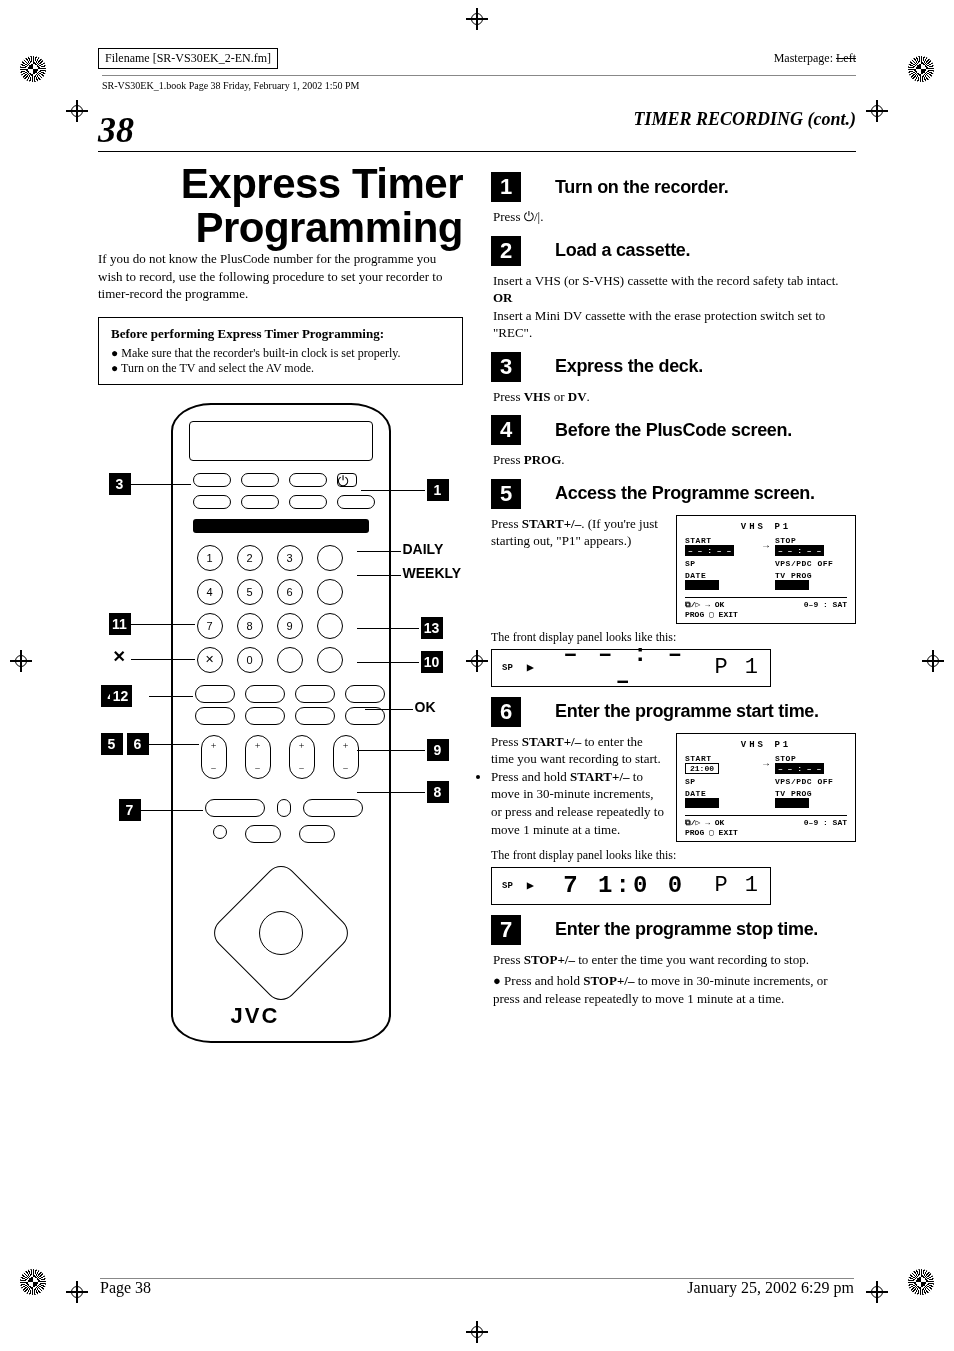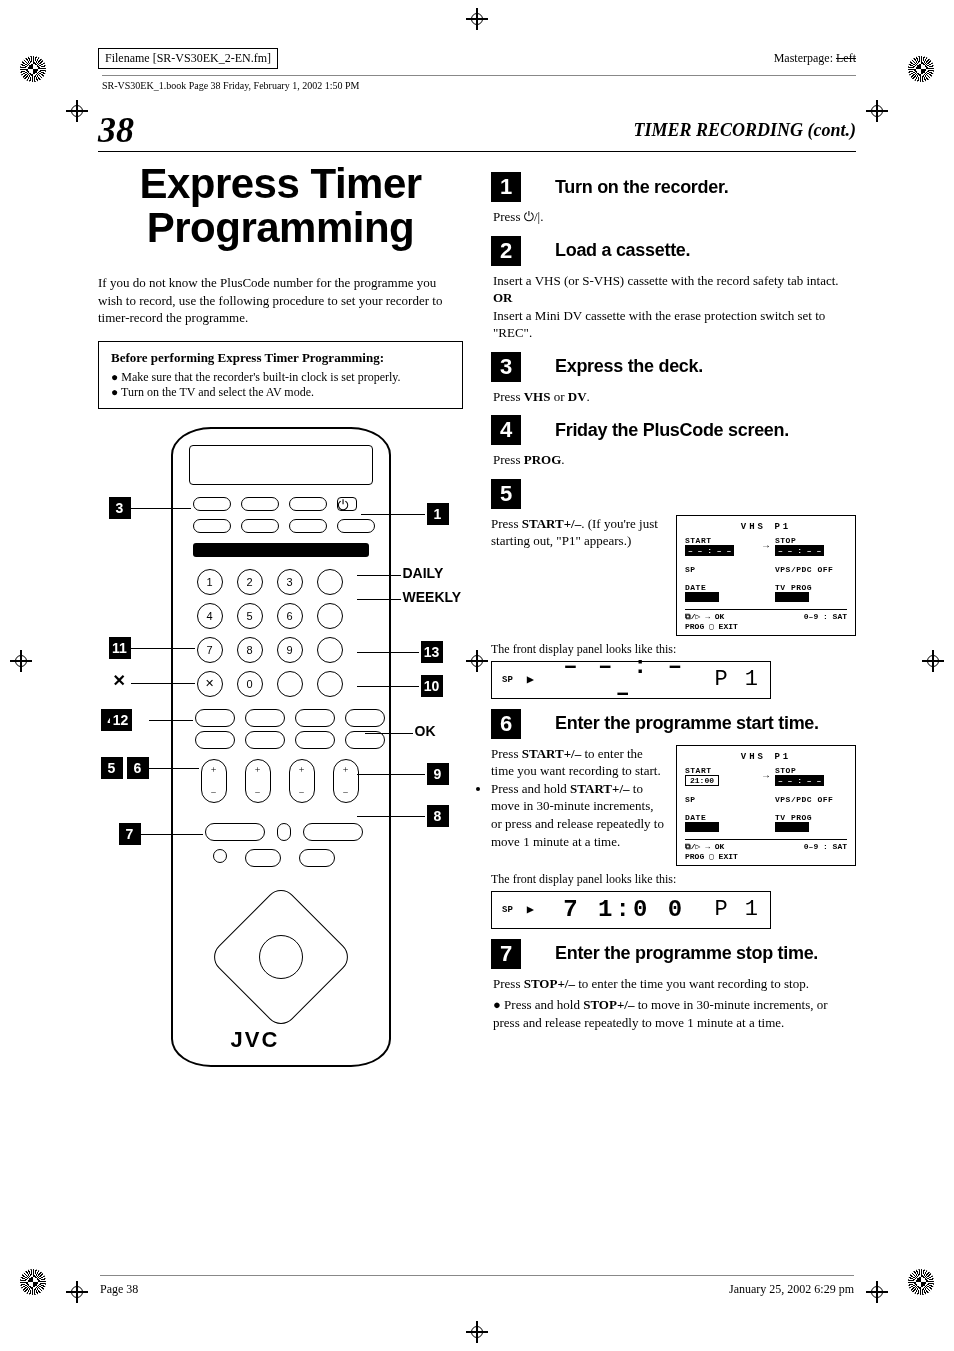--- a/index.html
+++ b/index.html
@@ -24,38 +24,38 @@
     border: 1px solid #000; padding: 2px 6px;
     font-size: 12px;
   }
   .masterpage { font-size: 12px; }
   .masterpage .struck { text-decoration: line-through; }
   .printline {
     font-size: 10px; margin: -6px 0 18px 4px;
     border-top: 0.5px solid #888; padding-top: 4px;
   }
   .header-row {
-    display: flex; justify-content: space-between; align-items: center;
+    display: flex; justify-content: space-between; align-items: flex-start;
     border-bottom: 1px solid #000; 
   }
   .pagenum {
     font-family: Georgia, serif; font-style: italic;
     font-size: 36px; font-weight: bold;
   }
   .section-title {
     font-style: italic; font-weight: bold; font-size: 18px;
   }
   .cols {
     display: flex; gap: 28px; margin-top: 10px;
   }
   .col { flex: 1; min-width: 0; }
   .main-title {
     font-family: "Arial Black", Arial, sans-serif;
     font-size: 42px; font-weight: 900; line-height: 1.05;
-    text-align: center; margin-bottom: 24px;
+    text-align: right; margin-bottom: 0;
     letter-spacing: -0.5px;
   }
   .intro { font-size: 13px; margin-bottom: 14px; line-height: 1.35; }
   .before-box {
     border: 1px solid #000; padding: 8px 12px; font-size: 12px;
     margin: 10px 0 18px 0;
   }
   .before-box .bt { font-weight: bold; margin-bottom: 4px; font-size: 13px; }
   .before-box ul { list-style: none; }
   .before-box li::before { content: "● "; }
@@ -83,21 +83,21 @@
   .step5-row, .step6-row { display: flex; gap: 12px; align-items: flex-start; }
   .step5-row .txt, .step6-row .txt { flex: 1; font-size: 13px; line-height: 1.35; }
 
   .osd {
     width: 180px; border: 1px solid #000; background: #fff;
     font-family: "Courier New", monospace; font-size: 9px; font-weight: bold;
     padding: 6px 8px 4px 8px; flex-shrink: 0;
   }
   .osd .top { text-align: center; letter-spacing: 3px; margin-bottom: 4px;}
   .osd .grid {
-    display: grid; grid-template-columns: 1fr 18px 1fr; row-gap: 9px; align-items: center;
+    display: grid; grid-template-columns: 1fr 18px 1fr; row-gap: 3px; align-items: center;
   }
   .osd .lbl { font-size: 8px; letter-spacing: 0.5px; }
   .osd .box {
     border: 1px solid #000; background: #000; color: #fff;
     padding: 0 2px; font-size: 8px; text-align: center; min-height: 10px;
     display: inline-block; min-width: 34px;
   }
   .osd .box.light { background: #fff; color: #000; }
   .osd .arrow { text-align: center; font-size: 10px; }
   .osd .bot {
@@ -153,22 +153,22 @@
     display:flex;align-items:center;justify-content:center;
   }
   .callout-label {
     position:absolute; font-family: Arial; font-weight:900; font-size:14px;
   }
   .x-mark { position:absolute; font-family: Arial; font-weight:900; font-size:16px; }
   .leader { position:absolute; height:1px; background:#000; }
 
   .footer {
     position: absolute; left: 100px; right: 100px; bottom: 54px;
-    display: flex; justify-content: space-between; font-size: 12px;
-    border-top: 0.5px solid #888; padding-top: 6px;
+    display: flex; justify-content: space-between; font-size: 16px;
+    border-top: 0.5px solid #888; 
   }
 
   
   .reg {
     position: absolute; width: 22px; height: 22px;
   }
   .reg::before, .reg::after {
     content:""; position:absolute; background:#000;
   }
   .reg::before { left:10px; top:0; width:2px; height:22px; }
@@ -413,30 +413,31 @@
           <div class="step-title">Express the deck.</div>
         </div>
         <div class="step-body">
           <span>Press </span><b>VHS</b><span> or </span><b>DV</b><span>.</span>
         </div>
       </div>
 
       <div class="step">
         <div class="step-head">
           <div class="numbox">4</div>
-          <div class="step-title">Friday the PlusCode screen.</div>
+          <div class="step-title">Before the PlusCode screen.</div>
         </div>
         <div class="step-body">
           <span>Press </span><b>PROG</b><span>.</span>
         </div>
       </div>
 
       <div class="step">
         <div class="step-head">
           <div class="numbox">5</div>
+          <div class="step-title">Access the Programme screen.</div>
         </div>
         <div class="step5-row">
           <div class="txt">
             <span>Press </span><b>START+/–</b><span>. (If you're just starting out, "P1" appears.)</span>
           </div>
           <div class="osd">
             <div class="top">VHS   P1</div>
             <div class="grid">
               <div><div class="lbl">START</div><span class="box">– – : – –</span></div>
               <div class="arrow">→</div>

